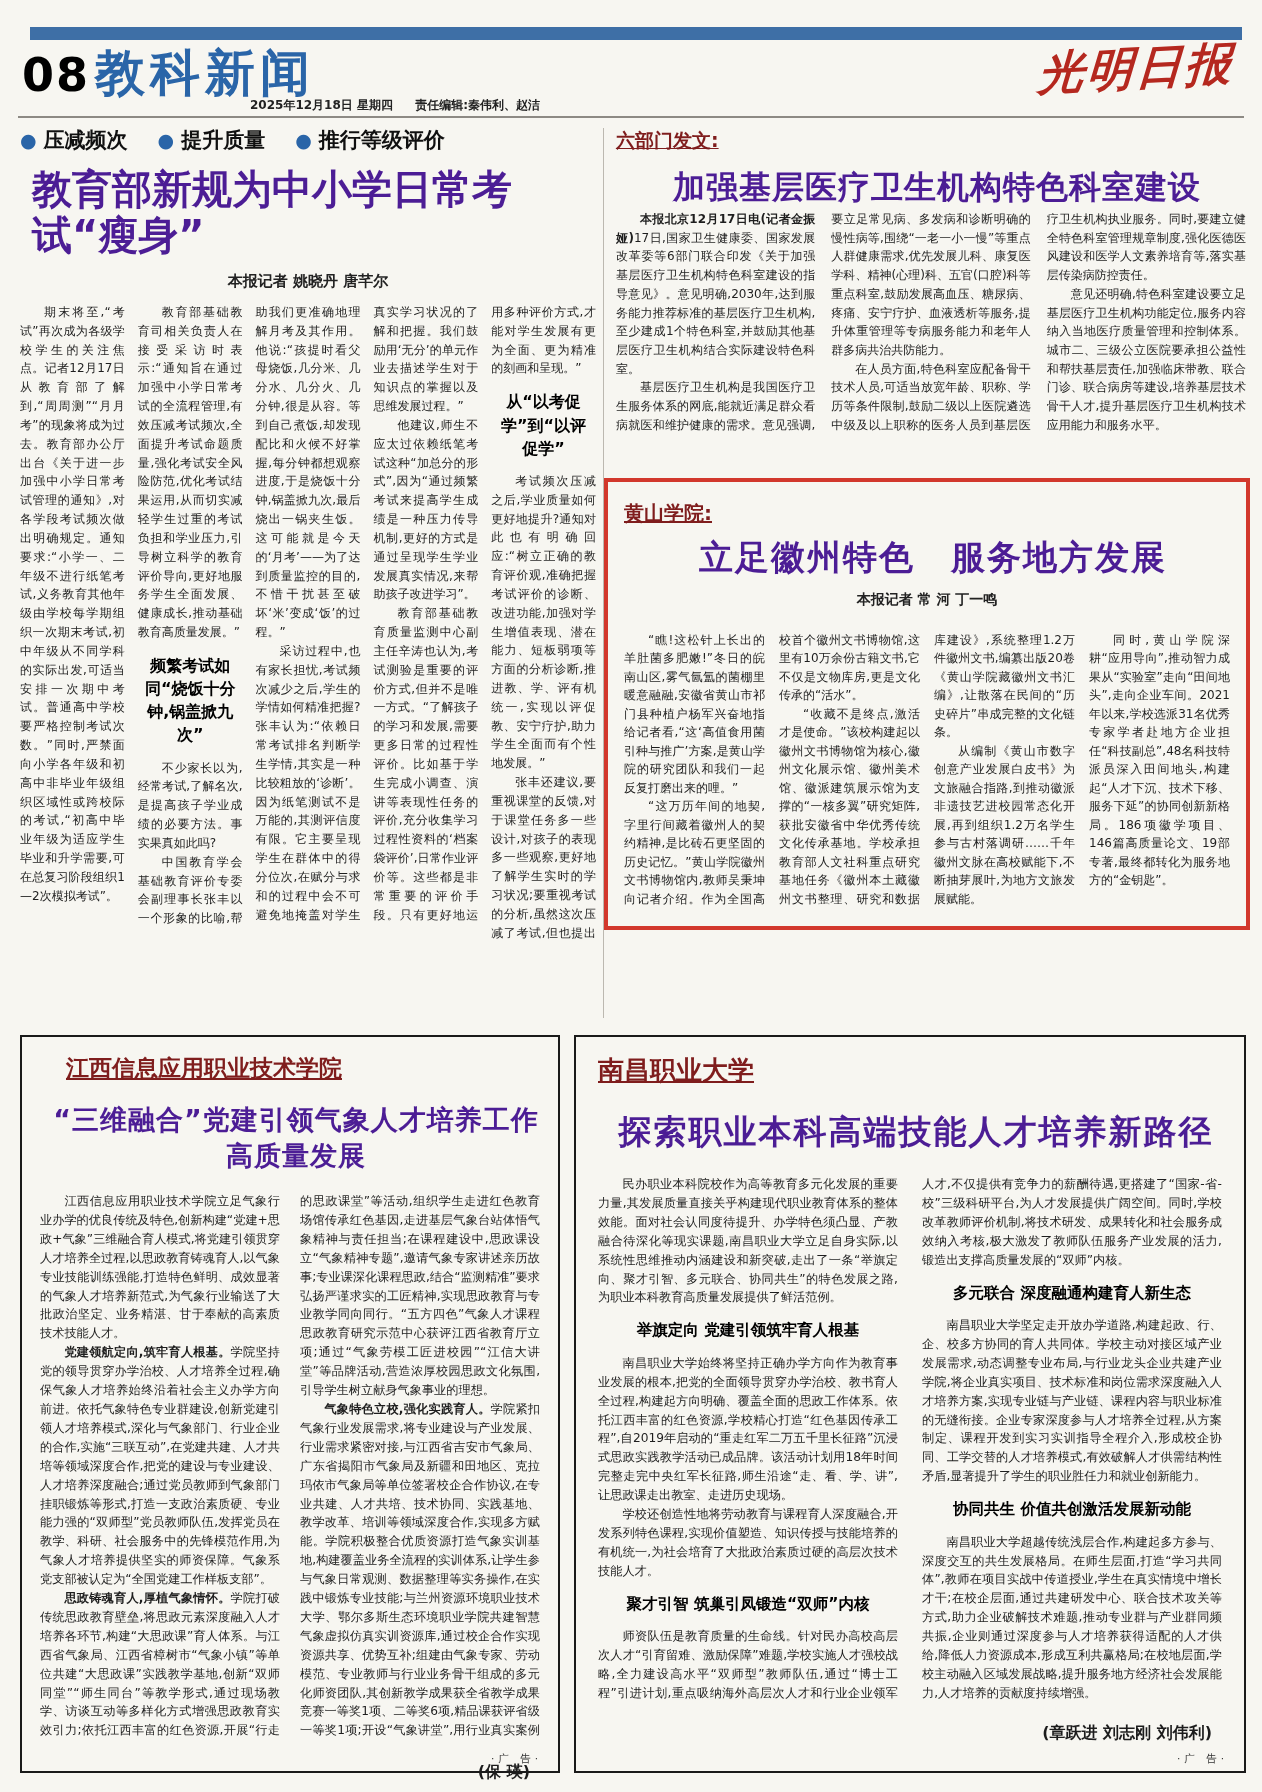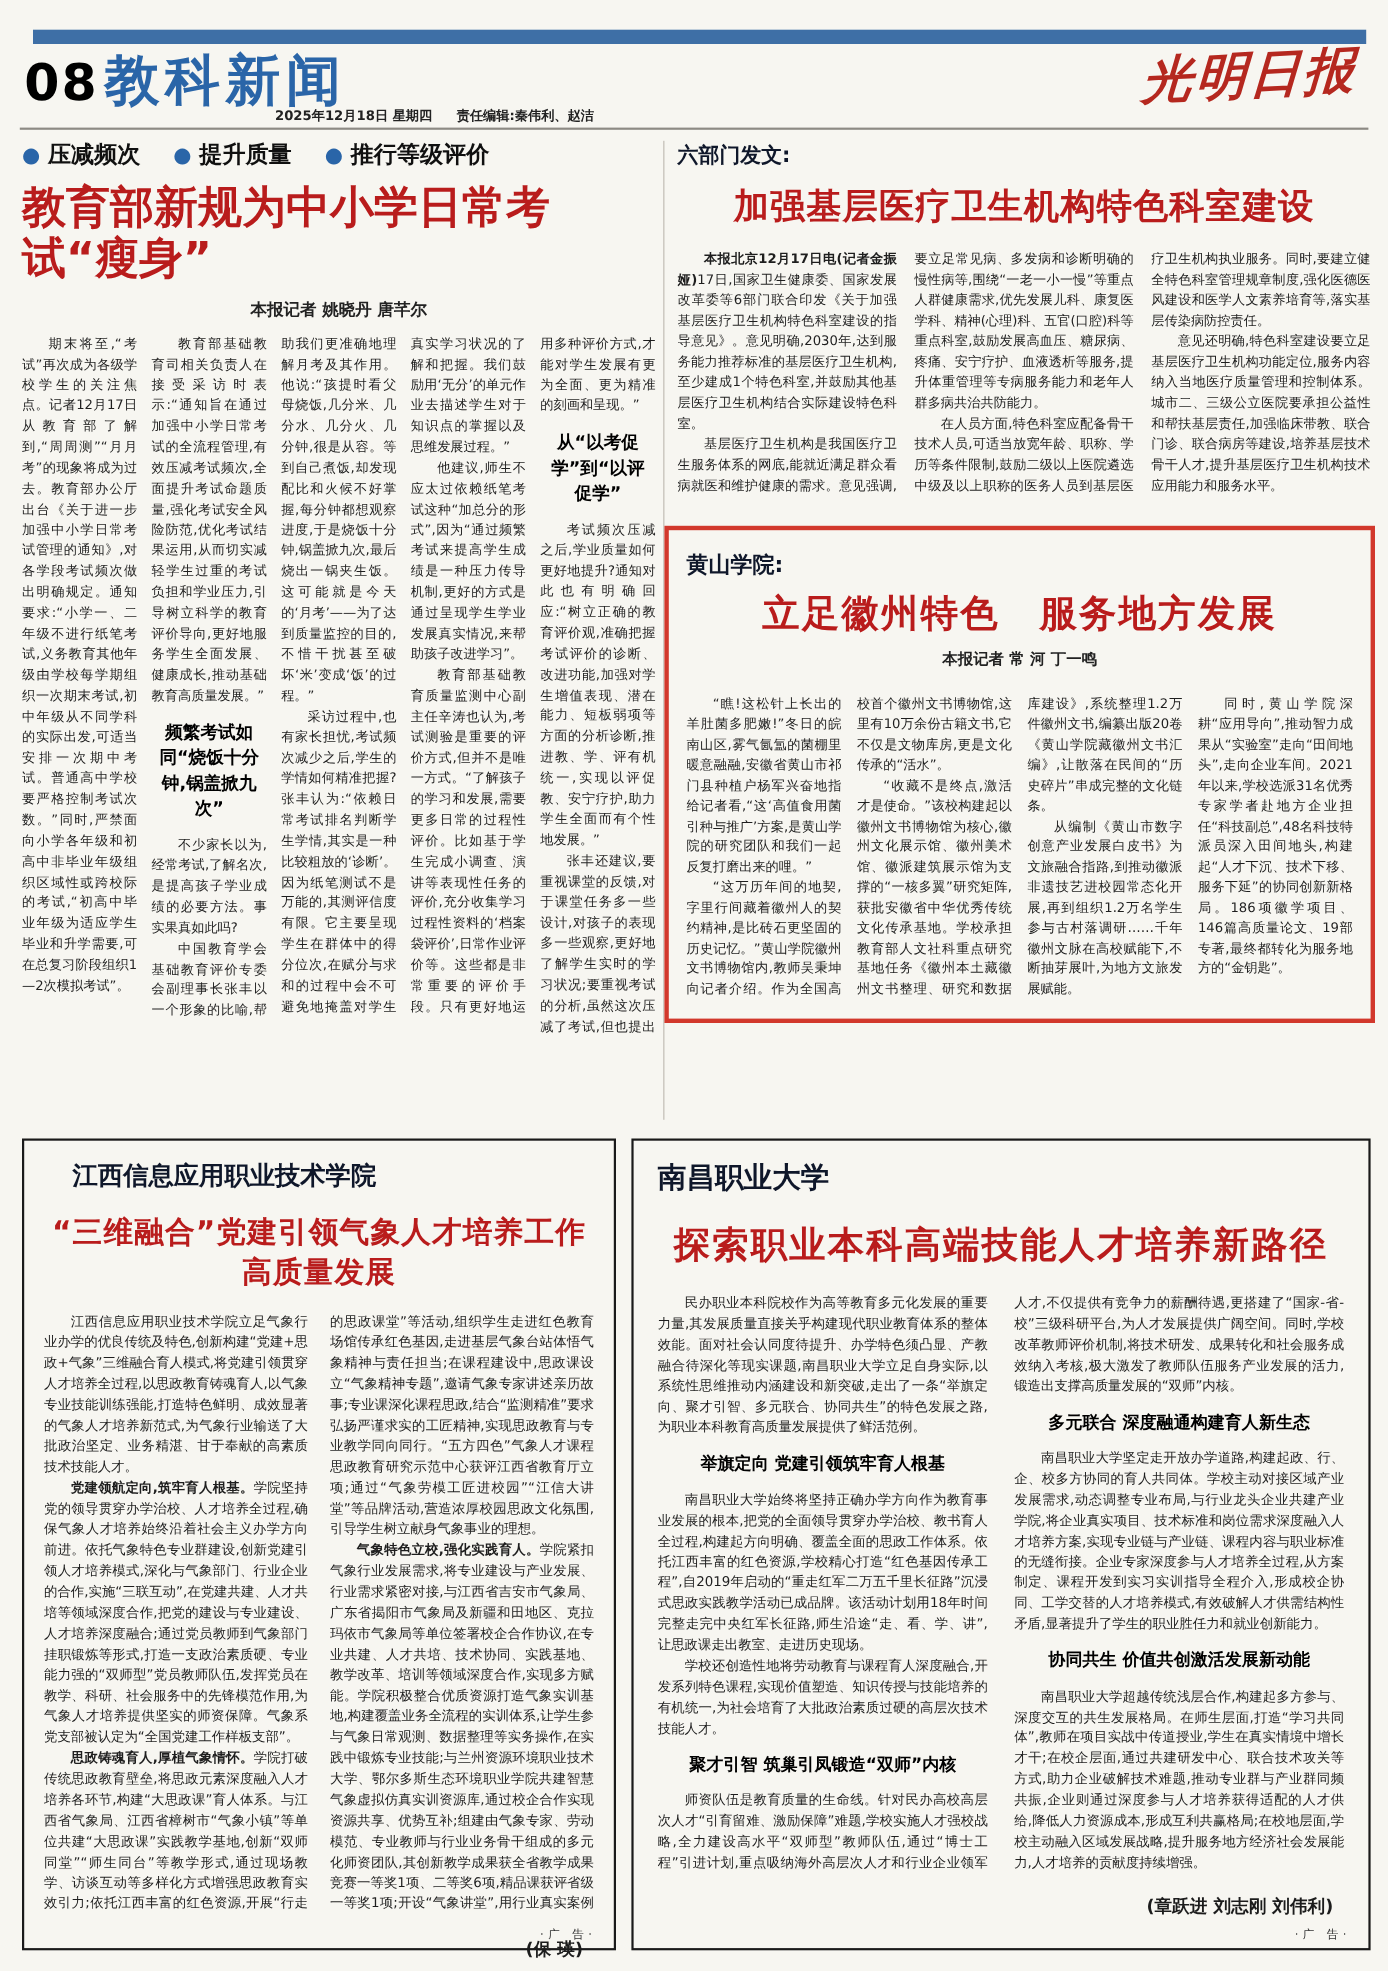--- a/index.html
+++ b/index.html
@@ -13,43 +13,43 @@
   .pagenum{position:absolute;left:22px;top:48px;font-size:46px;font-weight:600;color:#000000;letter-spacing:2px;}
   .section-title{position:absolute;left:95px;top:40px;font-size:50px;font-weight:900;color:#2a65a8;letter-spacing:5px;}
   .dateline{position:absolute;left:250px;top:97px;font-size:12px;font-weight:700;color:#222;}
   .dateline span{margin-right:18px;}
   .masthead{position:absolute;right:28px;top:38px;font-size:46px;font-weight:700;font-style:italic;
     color:#b5281f;font-family:"DejaVu Serif","Liberation Serif",serif;transform:rotate(-3deg) skewX(-6deg);letter-spacing:3px;}
   .header-rule{position:absolute;left:18px;top:116px;width:1226px;border-top:2px solid #8d8a84;}
   .vrule{position:absolute;left:603px;top:128px;height:890px;border-left:1px solid #bcb8b0;}
 
   
-  .kicker{font-weight:700;color:#0f172a;}
-  .headline{font-weight:900;color:#b91c1c;}
+  .kicker{font-weight:700;color:#7f1d1d;text-decoration:underline;}
+  .headline{font-weight:900;color:#4c1d95;margin-left:12px;}
   .byline{text-align:center;font-weight:700;color:#222;}
   .body-cols{text-align:justify;overflow:hidden;color:#1e1e1e;}
   .blk{margin:0;text-indent:2em;}
   .blk-sub{text-indent:0;font-weight:800;font-size:16px;text-align:center;margin:12px 4px;line-height:1.45;color:#000;}
   .blk b{font-weight:800;}
   .sig{text-align:right;font-weight:700;margin-top:8px;padding-right:10px;}
   .ad-mark{position:absolute;bottom:5px;right:16px;font-size:10.5px;letter-spacing:4px;color:#333;}
 
   
   .lead{position:absolute;left:20px;top:126px;width:576px;height:788px;}
   .lead .bullets{display:flex;gap:30px;font-size:21px;font-weight:800;color:#101010;}
   .lead .bullets .dot{color:#2a65a8;font-size:19px;margin-right:7px;}
   .lead .headline{font-size:40px;letter-spacing:0px;margin-top:12px;line-height:1.15;}
   .lead .byline{font-size:15px;margin-top:14px;}
   .lead .body-cols{margin-top:12px;height:640px;column-count:5;column-gap:13px;font-size:12px;line-height:1.57;}
 
   
   .health{position:absolute;left:616px;top:128px;width:630px;height:344px;}
   .health .kicker{font-size:19px;}
   .health .headline{font-size:32px;text-align:center;margin-top:12px;letter-spacing:1px;}
-  .health .body-cols{margin-top:16px;height:236px;column-count:3;column-gap:16px;font-size:12px;line-height:1.56;}
+  .health .body-cols{height:236px;column-count:3;column-gap:16px;font-size:12px;line-height:1.56;}
 
   
   .huangshan{position:absolute;left:604px;top:478px;width:646px;height:452px;
     border:4px solid #d2382c;box-sizing:border-box;background:#f7f6f1;padding:12px 16px;}
   .huangshan .kicker{font-size:20px;margin-top:6px;}
   .huangshan .headline{font-size:34px;text-align:center;letter-spacing:2px;margin-top:8px;
     font-family:"DejaVu Serif","Liberation Serif",serif;}
   .huangshan .byline{font-size:14px;margin-top:10px;}
   .huangshan .body-cols{margin-top:22px;height:292px;column-count:4;column-gap:14px;font-size:12px;line-height:1.54;}
 

